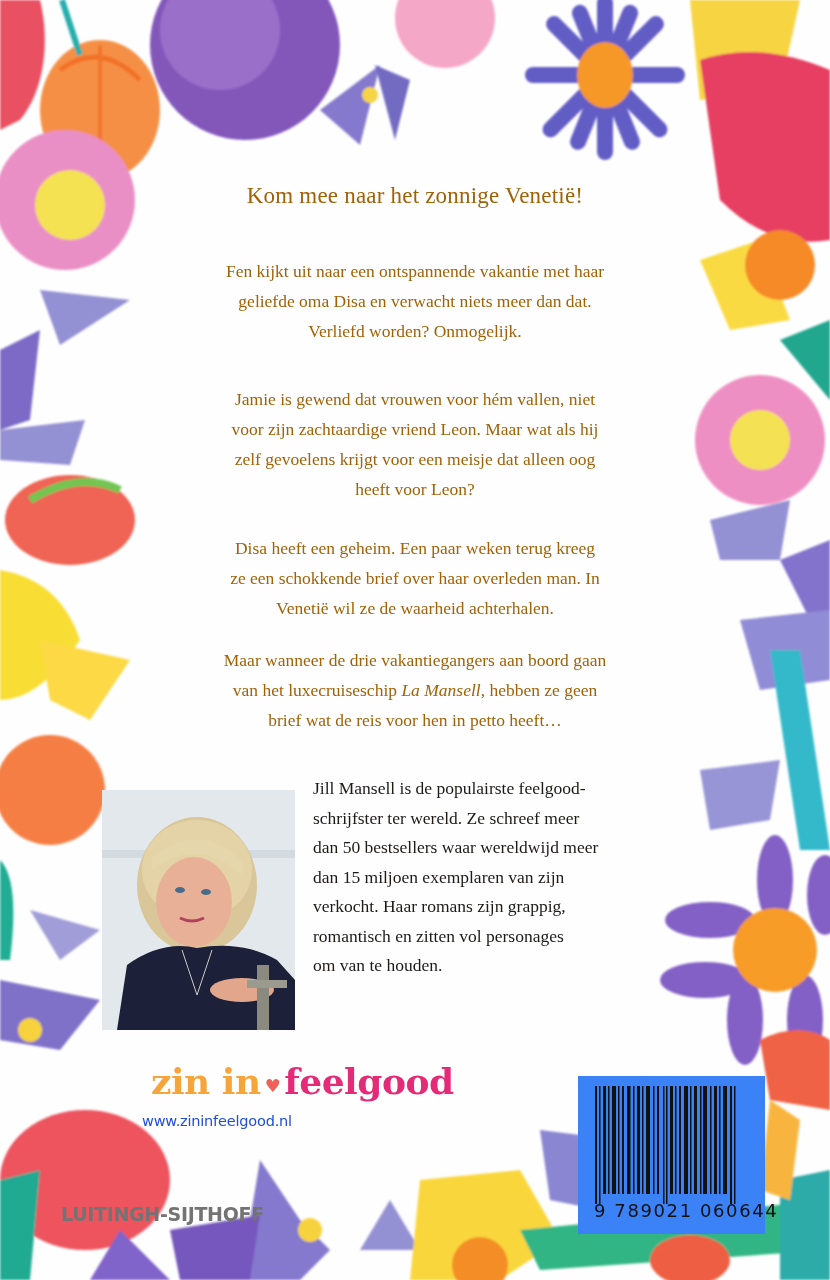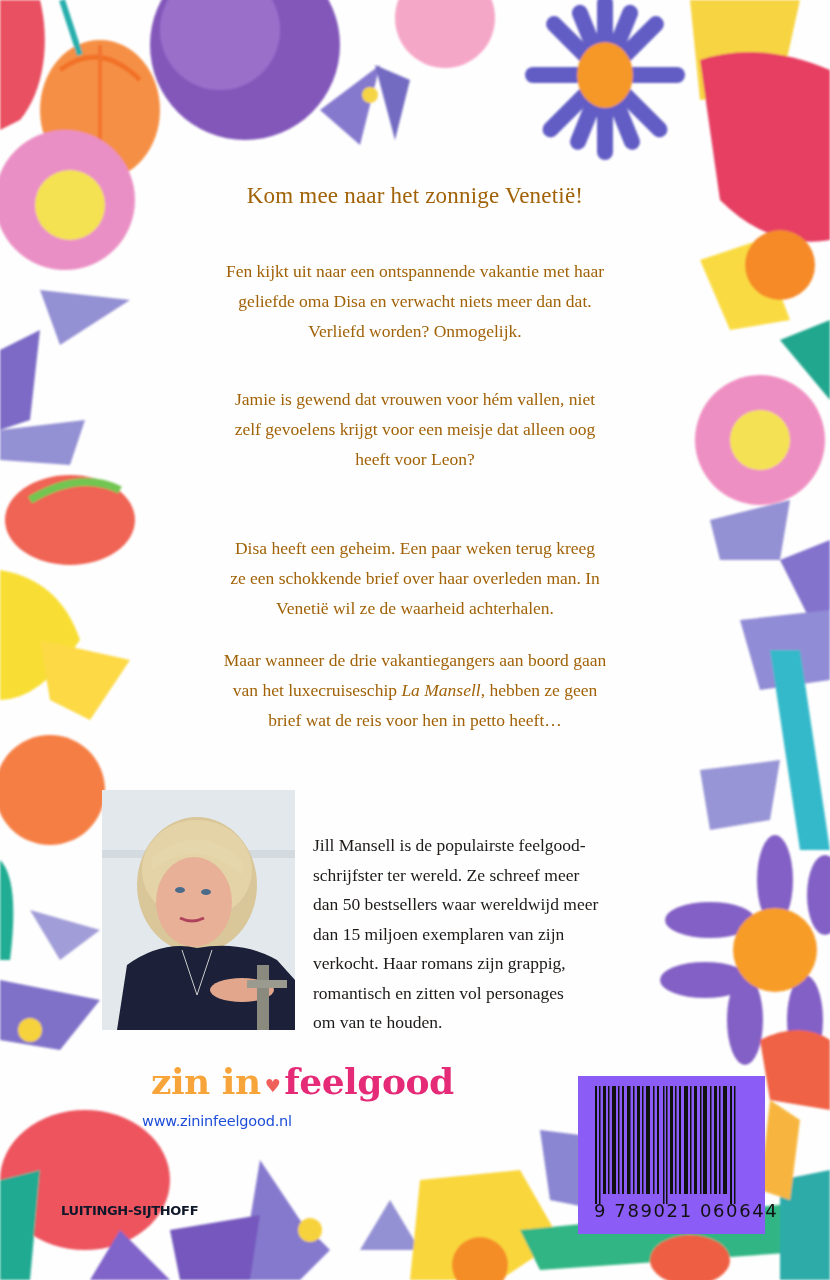--- a/index.html
+++ b/index.html
@@ -10,30 +10,30 @@
     font-family: "DejaVu Serif", "Liberation Serif", serif; color: #a16207; }
   .headline { top: 183px; font-size: 23px; font-family: "Liberation Serif", serif; letter-spacing: 0.2px; }
   .para { font-size: 17.5px; line-height: 30px; font-family: "Liberation Serif", serif; }
   .para p { margin: 0; }
   .p1 { top: 256px; }
   .p2 { top: 384px; }
   .p3 { top: 533px; }
   .p4 { top: 645px; }
   .para em { font-style: italic; }
   .author-photo { position: absolute; left: 102px; top: 790px; width: 193px; height: 240px; overflow: hidden; background: #dfe5ea; }
-  .author-bio { position: absolute; left: 313px; top: 831px; width: 360px;
+  .author-bio { position: absolute; left: 313px; top: 774px; width: 360px;
     font-family: "Liberation Serif", serif; font-size: 17.5px; line-height: 29.5px; color: #1d1a18; }
   .author-bio p { margin: 0; }
   .logo { position: absolute; left: 115px; top: 1060px; font-family: "DejaVu Serif", serif; font-weight: bold; font-size: 36px; letter-spacing: -0.5px; white-space: nowrap; }
   .logo .zin { color: #f7a53a; margin-left: 36px; }
   .logo .heart { color: #f0605a; font-size: 18px; vertical-align: middle; margin: 0 4px; }
   .logo .feel { color: #e52a77; }
   .website { position: absolute; left: 142px; top: 1113px; font-family: "DejaVu Sans", sans-serif; font-size: 14.5px; color: #1d4ed8; letter-spacing: -0.2px; }
-  .publisher { position: absolute; left: 61px; top: 1203px; font-family: "DejaVu Sans", sans-serif; font-weight: bold; font-size: 13px; color: #0f172a; letter-spacing: -0.3px; }
-  .barcode-box { position: absolute; left: 578px; top: 1076px; width: 187px; height: 158px; background: #8b5cf6; }
+  .publisher { position: absolute; left: 61px; top: 1203px; font-family: "DejaVu Sans", sans-serif; font-weight: bold; font-size: 19px; color: #737373; letter-spacing: -0.3px; }
+  .barcode-box { position: absolute; left: 578px; top: 1076px; width: 187px; height: 158px; background: #3b82f6; }
   .barcode-bars { position: absolute; left: 15px; top: 10px; width: 150px; height: 118px; }
   .barcode-num { position: absolute; left: 16px; top: 124px; font-family: "DejaVu Sans", sans-serif; font-size: 18px; color: #111; letter-spacing: 1.6px; white-space: nowrap; }
 </style>
 </head>
 <body>
 
 <div class="cover">
 
   <svg class="deco" viewBox="0 0 830 1280" xmlns="http://www.w3.org/2000/svg">
     <defs>
@@ -133,20 +133,21 @@
   <div class="text-block headline">Kom mee naar het zonnige Venetië!</div>
 
   <div class="text-block para p1">
     <p>Fen kijkt uit naar een ontspannende vakantie met haar</p>
     <p>geliefde oma Disa en verwacht niets meer dan dat.</p>
     <p>Verliefd worden? Onmogelijk.</p>
   </div>
 
   <div class="text-block para p2">
     <p>Jamie is gewend dat vrouwen voor hém vallen, niet</p>
+    <p>voor zijn zachtaardige vriend Leon. Maar wat als hij</p>
     <p>zelf gevoelens krijgt voor een meisje dat alleen oog</p>
     <p>heeft voor Leon?</p>
   </div>
 
   <div class="text-block para p3">
     <p>Disa heeft een geheim. Een paar weken terug kreeg</p>
     <p>ze een schokkende brief over haar overleden man. In</p>
     <p>Venetië wil ze de waarheid achterhalen.</p>
   </div>
 

